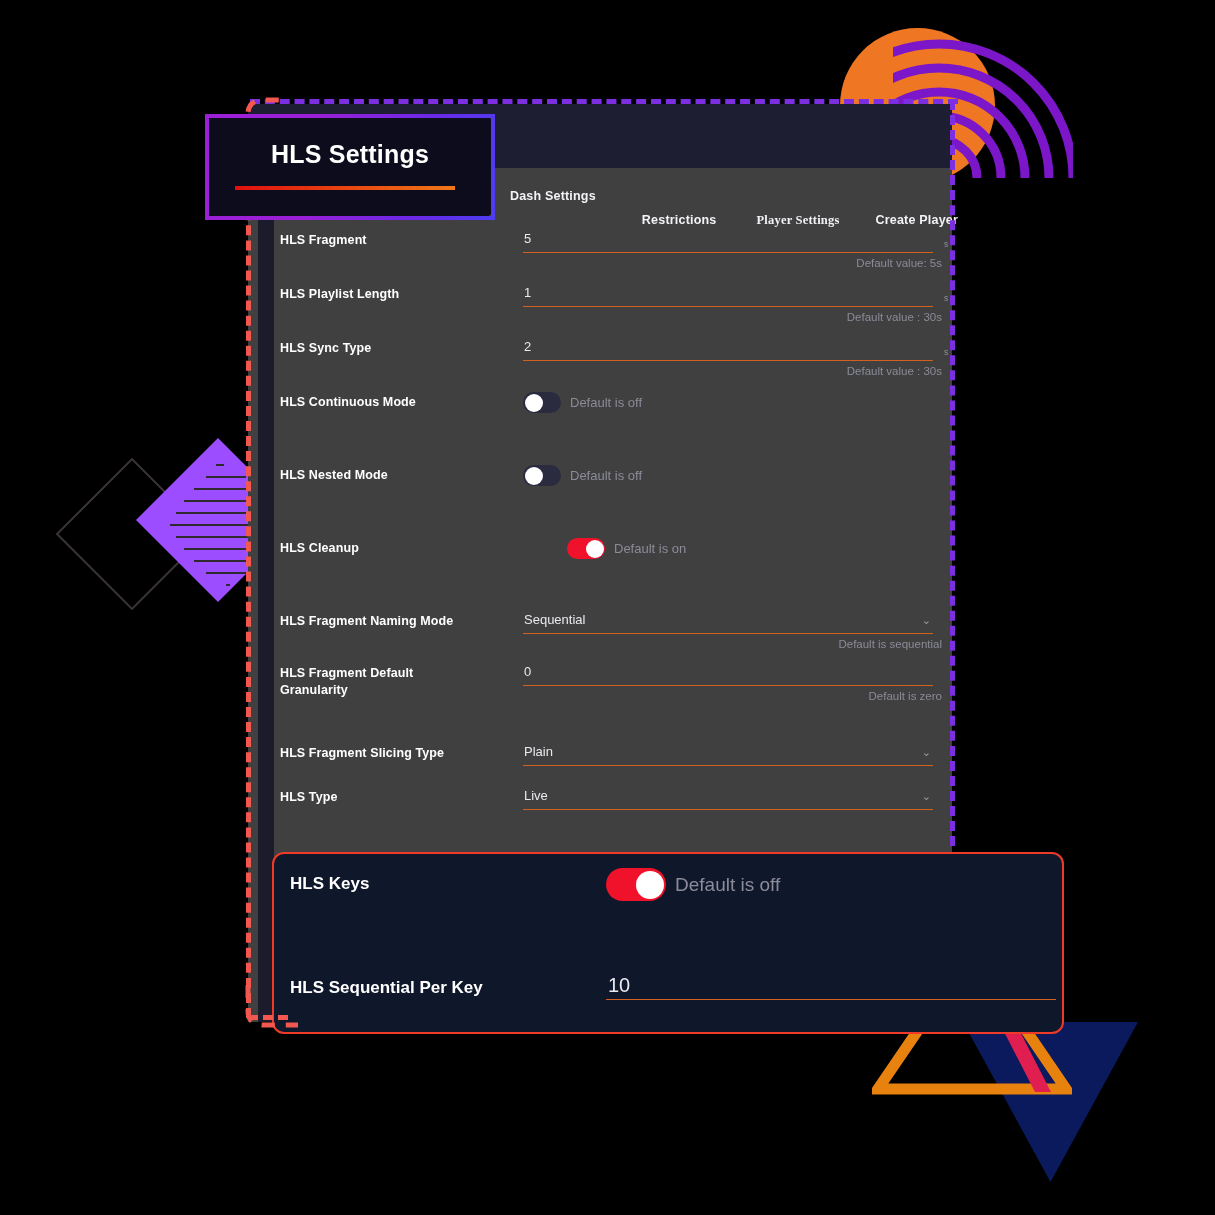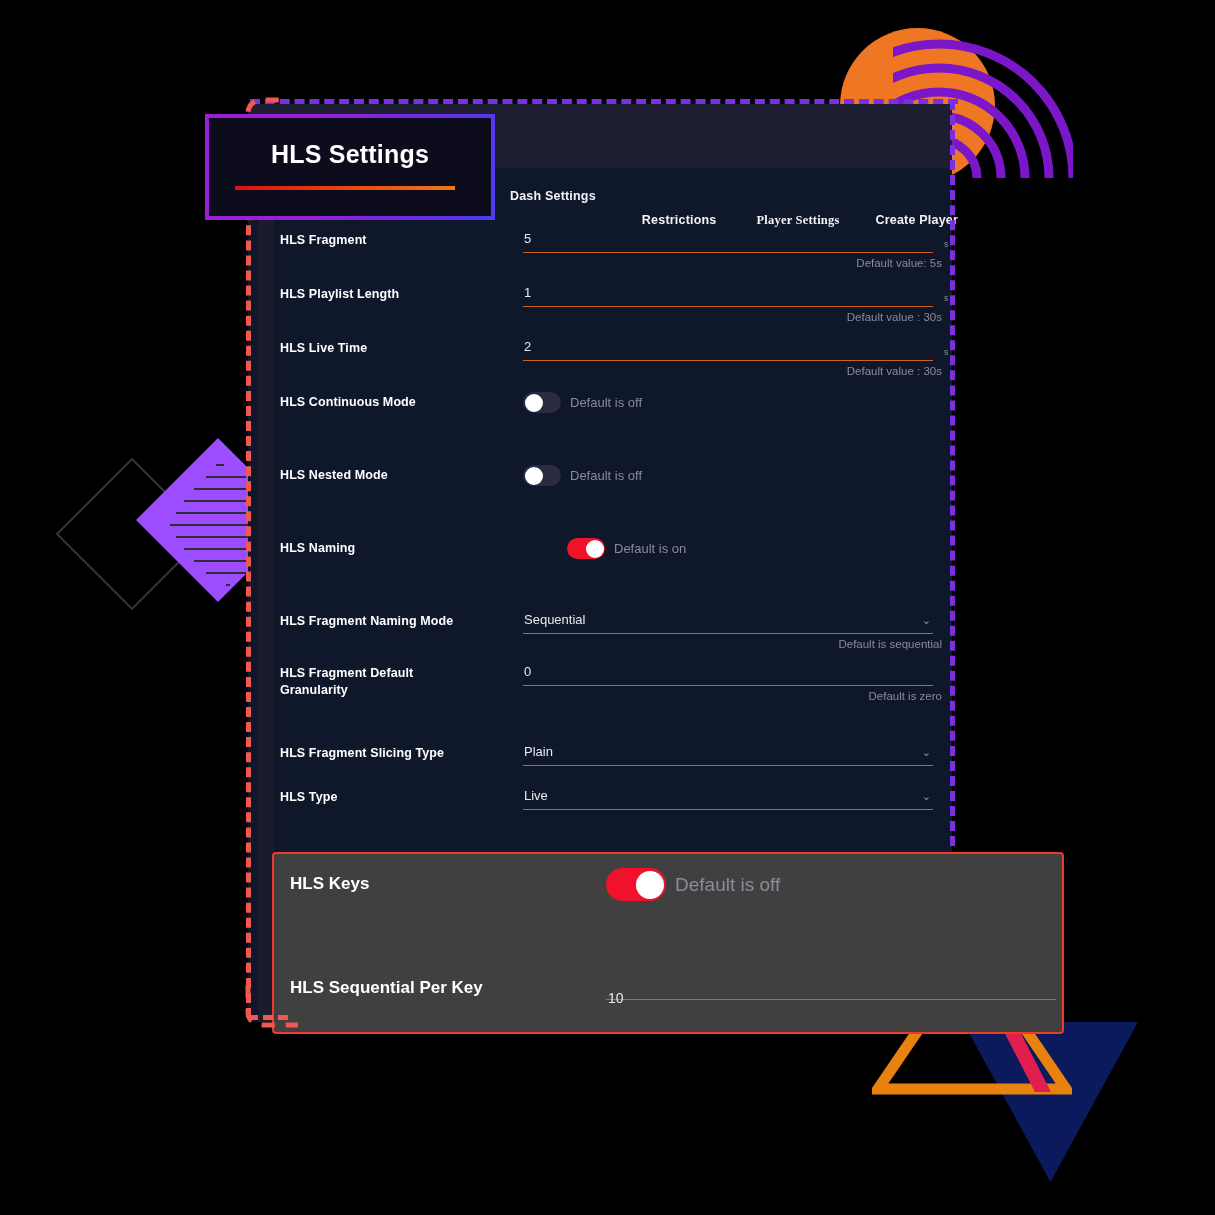--- a/index.html
+++ b/index.html
@@ -41,21 +41,21 @@
   
   .tri-orange { left: 872px; top: 945px; width: 200px; height: 150px; z-index: 8; }
   .stripe-pink { left: 945px; top: 942px; width: 120px; height: 155px; z-index: 8; }
   .tri-navy { left: 963px; top: 1022px; width: 175px; height: 160px; z-index: 7; }
 
   
   .window {
     position: absolute;
     left: 248px; top: 104px;
     width: 704px; height: 918px;
-    background: #0f172a;
+    background: #404040;
     z-index: 10;
   }
   .topbar {
     position: absolute; left: 0; top: 0; width: 100%; height: 64px;
     background: #1e1e33;
   }
   .sidestrip {
     position: absolute; left: 10px; top: 64px; width: 16px; bottom: 0;
     background: #1b1b2c;
   }
@@ -124,22 +124,22 @@
   .toggle.on { background: #f0122a; }
   .toggle.on .knob { left: auto; right: 1.5px; }
   .toggle-label { color: #8b8b99; font-size: 13px; white-space: nowrap; }
 
   
   .keys-panel {
     position: absolute;
     left: 272px; top: 852px;
     width: 792px; height: 182px;
     border: 2.5px solid #ef3a2a;
-    border-radius: 4px;
-    background: #404040;
+    border-radius: 12px;
+    background: #0f172a;
     z-index: 14;
   }
   .keys-panel .kp-row { position: absolute; left: 16px; right: 16px; }
   .kp-label {
     position: absolute; left: 0; top: 0;
     color: #ffffff; font-size: 17px; font-weight: bold;
   }
   .kp-ctrl { position: absolute; left: 316px; top: -6px; }
   .kp-toggle {
     position: relative; width: 60px; height: 33px;
@@ -147,21 +147,21 @@
   }
   .kp-toggle .knob {
     position: absolute; top: 2.5px; right: 2.5px;
     width: 28px; height: 28px; border-radius: 50%; background: #fff;
   }
   .kp-toggle-label { color: #8b8b99; font-size: 19px; }
   .kp-input {
     position: relative; width: 450px; height: 26px;
     border-bottom: 1.5px solid #d4601f;
   }
-  .kp-input .val { position: absolute; left: 2px; top: 16px; color: #e9e9ef; font-size: 14px; }
+  .kp-input .val { position: absolute; left: 2px; top: 0; color: #e9e9ef; font-size: 20px; }
 
   
   .title-card {
     position: absolute; left: 205px; top: 114px;
     width: 290px; height: 106px;
     background: #0c0c1c;
     z-index: 20;
     padding: 0;
     border-style: solid; border-width: 4px;
     border-image: linear-gradient(100deg, #9b1fd6 0%, #9b1fd6 35%, #6a2ae8 75%, #4e3cf0 100%) 1;
@@ -270,21 +270,21 @@
           <div class="label">HLS Playlist Length</div>
           <div class="ctrl">
             <div class="underline-input">
               <span class="val">1</span>
             </div>
             <span class="unit">s</span>
             <div class="hint">Default value : 30s</div>
           </div>
         </div>
         <div class="row" style="top: 108px;">
-          <div class="label">HLS Live Time</div>
+          <div class="label">HLS Sync Type</div>
           <div class="ctrl">
             <div class="underline-input">
               <span class="val">2</span>
             </div>
             <span class="unit">s</span>
             <div class="hint">Default value : 30s</div>
           </div>
         </div>
         <div class="row" style="top: 162px;">
           <div class="label">HLS Continuous Mode</div>
@@ -302,21 +302,21 @@
           <div class="ctrl" style="top: -2px;">
             <div class="toggle-wrap">
               <div class="toggle">
                 <div class="knob"></div>
               </div>
               <span class="toggle-label">Default is off</span>
             </div>
           </div>
         </div>
         <div class="row" style="top: 308px;">
-          <div class="label">HLS Naming</div>
+          <div class="label">HLS Cleanup</div>
           <div class="ctrl" style="top: -2px; padding-left: 44px;">
             <div class="toggle-wrap">
               <div class="toggle on">
                 <div class="knob"></div>
               </div>
               <span class="toggle-label">Default is on</span>
             </div>
           </div>
         </div>
         <div class="row" style="top: 381px;">

